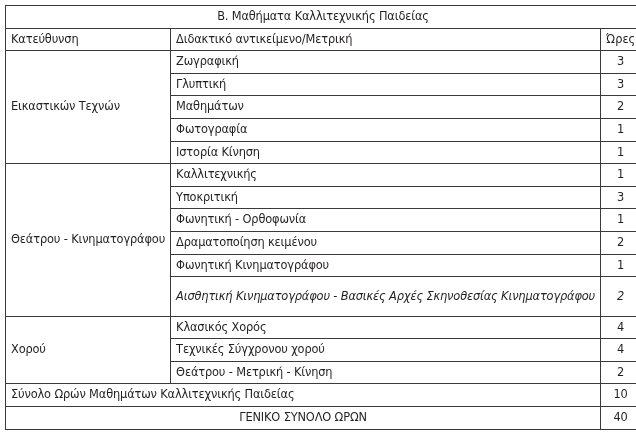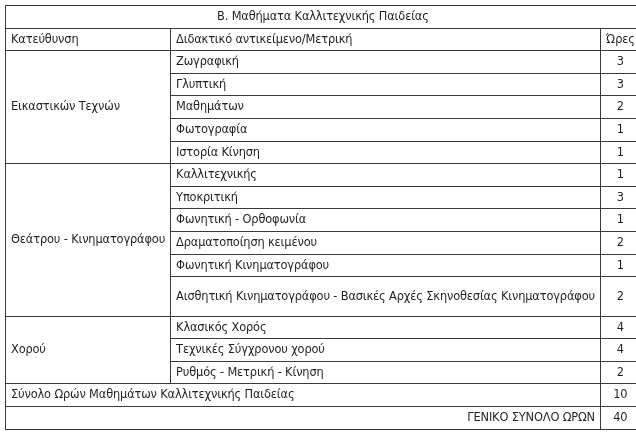--- a/index.html
+++ b/index.html
@@ -25,23 +25,23 @@
     }
     table.curriculum td {
       border: 1px solid #3a3a3a;
       padding: 0 5px;
       height: 21.6px;
       line-height: 13.5px;
       vertical-align: middle;
       white-space: nowrap;
     }
     td.c-hours { width: 134px; text-align: center; }
-    td.center { text-align: right; }
+    td.center { text-align: center; }
     td.title-cell { text-align: center; }
-    tr.row-tall td { height: 38.5px; }
+    tr.row-tall td { height: 38.5px; font-style: italic; }
     td.wrap { white-space: normal; }
   </style>
 </head>
 <body>
 
 <table class="curriculum">
   <colgroup>
     <col style="width:220px">
     <col style="width:258px">
     <col style="width:146px">
@@ -107,21 +107,21 @@
     <tr>
       <td rowspan="3">Χορού</td>
       <td>Κλασικός Χορός</td>
       <td class="c-hours">4</td>
     </tr>
     <tr>
       <td>Τεχνικές Σύγχρονου χορού</td>
       <td class="c-hours">4</td>
     </tr>
     <tr>
-      <td>Ρυθμός - Μετρική - Κίνηση</td>
+      <td>Θεάτρου - Μετρική - Κίνηση</td>
       <td class="c-hours">2</td>
     </tr>
 
     <tr>
       <td colspan="2">Σύνολο Ωρών Μαθημάτων Καλλιτεχνικής Παιδείας</td>
       <td class="c-hours">10</td>
     </tr>
     <tr>
       <td colspan="2" class="center">ΓΕΝΙΚΟ ΣΥΝΟΛΟ ΩΡΩΝ</td>
       <td class="c-hours">40</td>

